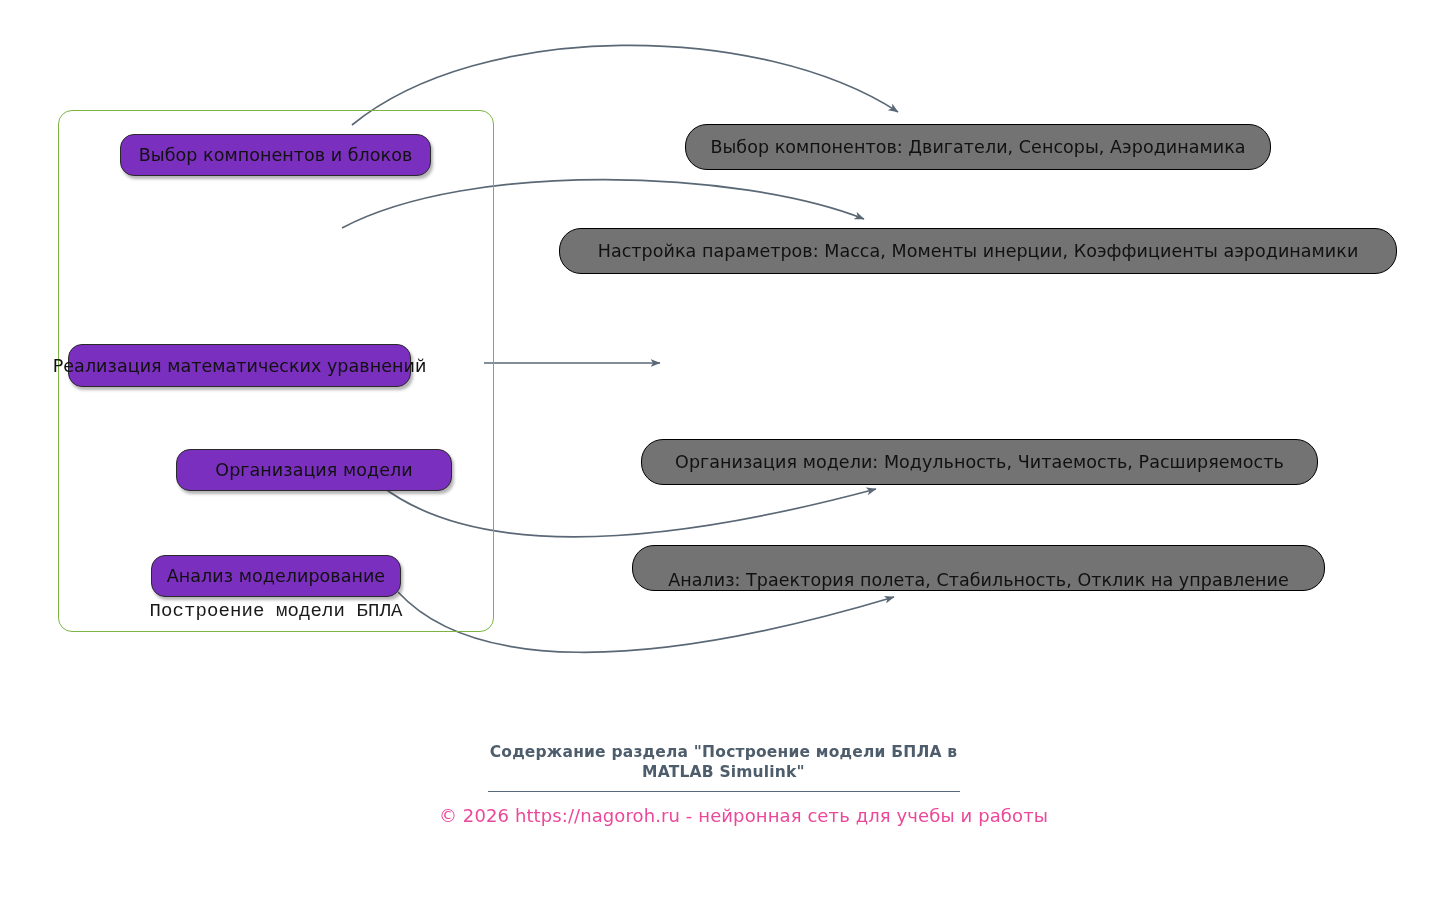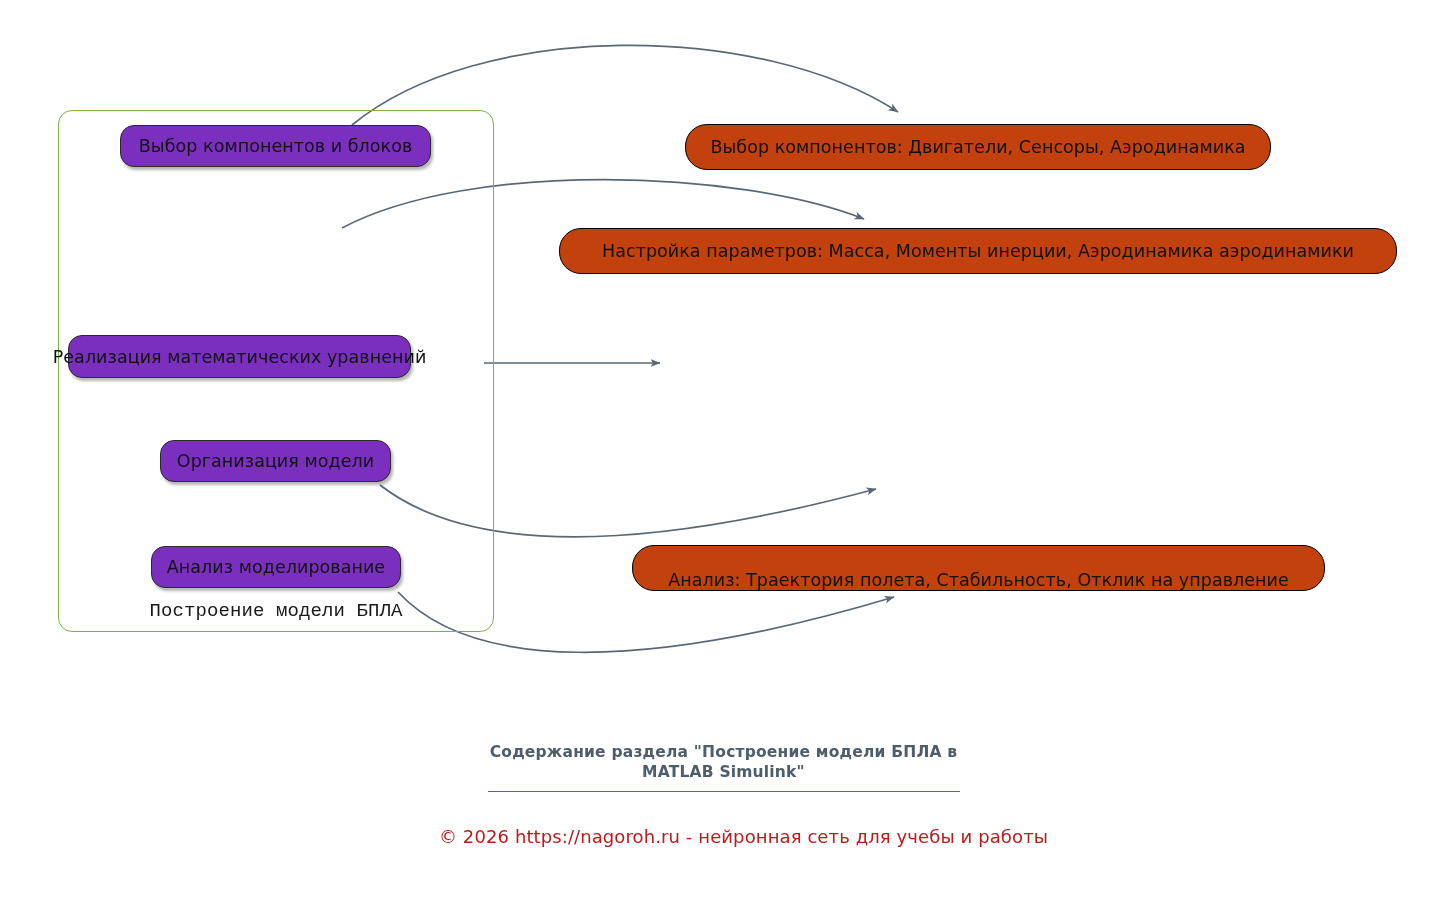--- a/index.html
+++ b/index.html
@@ -51,29 +51,30 @@
     justify-content: center;
     background: #7b2fbe;
     border: 1.3px solid #2a2a2a;
     border-radius: 14px;
     color: #111111;
     font-size: 17.5px;
     white-space: nowrap;
     box-sizing: border-box;
     box-shadow: 2px 3px 3px rgba(60,60,60,0.38);
     letter-spacing: .05px;
+    margin-top: 9px;
   }
 
   
   .wnode {
     position: absolute;
     display: flex;
     align-items: center;
     justify-content: center;
-    background: #c2410c;
+    background: #737373;
     border: 1.4px solid #000000;
     border-radius: 22px;
     color: #111111;
     font-size: 17.5px;
     white-space: nowrap;
     box-sizing: border-box;
     letter-spacing: .05px;
   }
 
   
@@ -106,23 +107,23 @@
     line-height: 20px;
     letter-spacing: .2px;
   }
   .footer-rule {
     margin: 9px auto 0 auto;
     width: 472px;
     height: 1px;
     background: #59697a;
   }
   .footer-copy {
-    margin-top: 34px;
+    margin-top: 13px;
     font-size: 18px;
-    color: #b91c1c;
+    color: #ec4899;
     letter-spacing: .1px;
     padding-left: 40px;
   }
 </style>
 </head>
 <body>
 
 <div id="canvas">
 
   <svg id="edges" viewBox="0 0 1447 920">
@@ -148,37 +149,40 @@
 
   <div class="pnode" style="left:120px; top:125px; width:311px; height:42px;">
     <span>Выбор компонентов и блоков</span>
   </div>
 
 
   <div class="pnode" style="left:68px; top:335px; width:343px; height:43px;">
     <span>Реализация математических уравнений</span>
   </div>
 
-  <div class="pnode" style="left:160px; top:440px; width:231px; height:42px;">
+  <div class="pnode" style="left:176px; top:440px; width:276px; height:42px;">
     <span>Организация модели</span>
   </div>
 
   <div class="pnode" style="left:151px; top:546px; width:250px; height:42px;">
     <span>Анализ моделирование</span>
   </div>
 
   <div class="wnode" style="left:685px; top:124px; width:586px; height:46px;">
     <span>Выбор компонентов: Двигатели, Сенсоры, Аэродинамика</span>
   </div>
 
   <div class="wnode" style="left:559px; top:228px; width:838px; height:46px;">
-    <span>Настройка параметров:  Масса, Моменты инерции,  Аэродинамика аэродинамики</span>
+    <span>Настройка параметров:  Масса, Моменты инерции,  Коэффициенты аэродинамики</span>
   </div>
 
 
+  <div class="wnode" style="left:641px; top:439px; width:677px; height:46px;">
+    <span>Организация модели:  Модульность, Читаемость,  Расширяемость</span>
+  </div>
 
   <div class="wnode" style="left:632px; top:545px; width:693px; height:46px;align-items:flex-end;">
     <span>Анализ: Траектория полета,  Стабильность,  Отклик на управление</span>
   </div>
 
   <div class="footer">
     <div class="footer-title">
       <div>Содержание раздела "Построение модели БПЛА в</div>
       <div>MATLAB Simulink"</div>
     </div>

